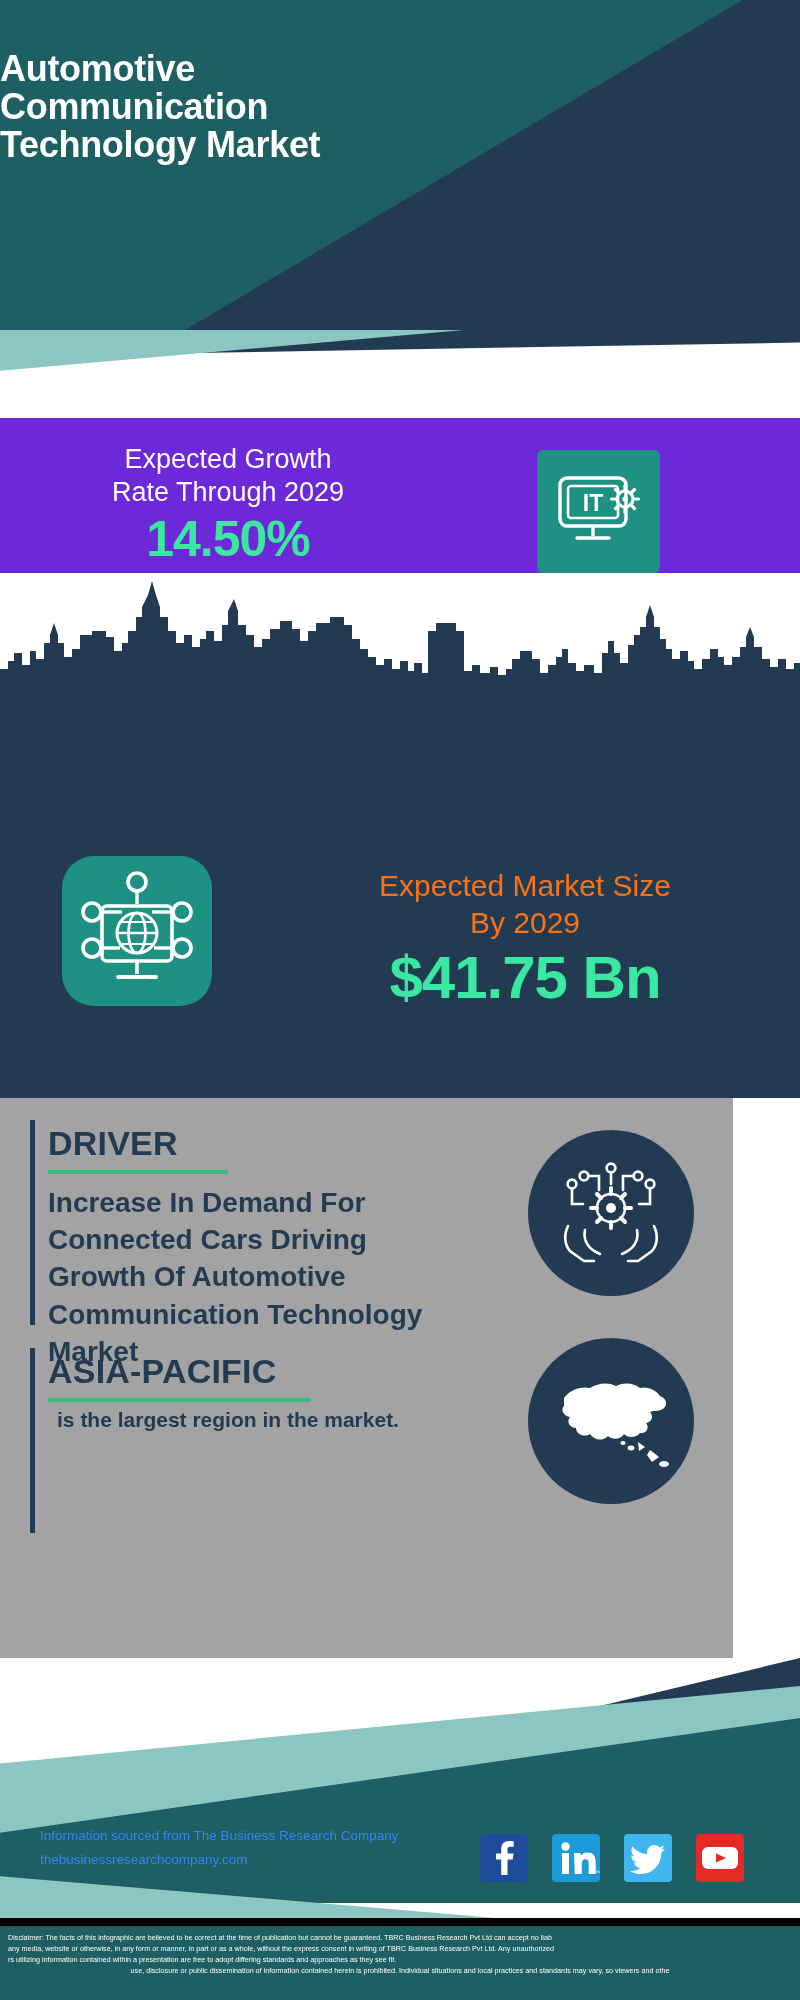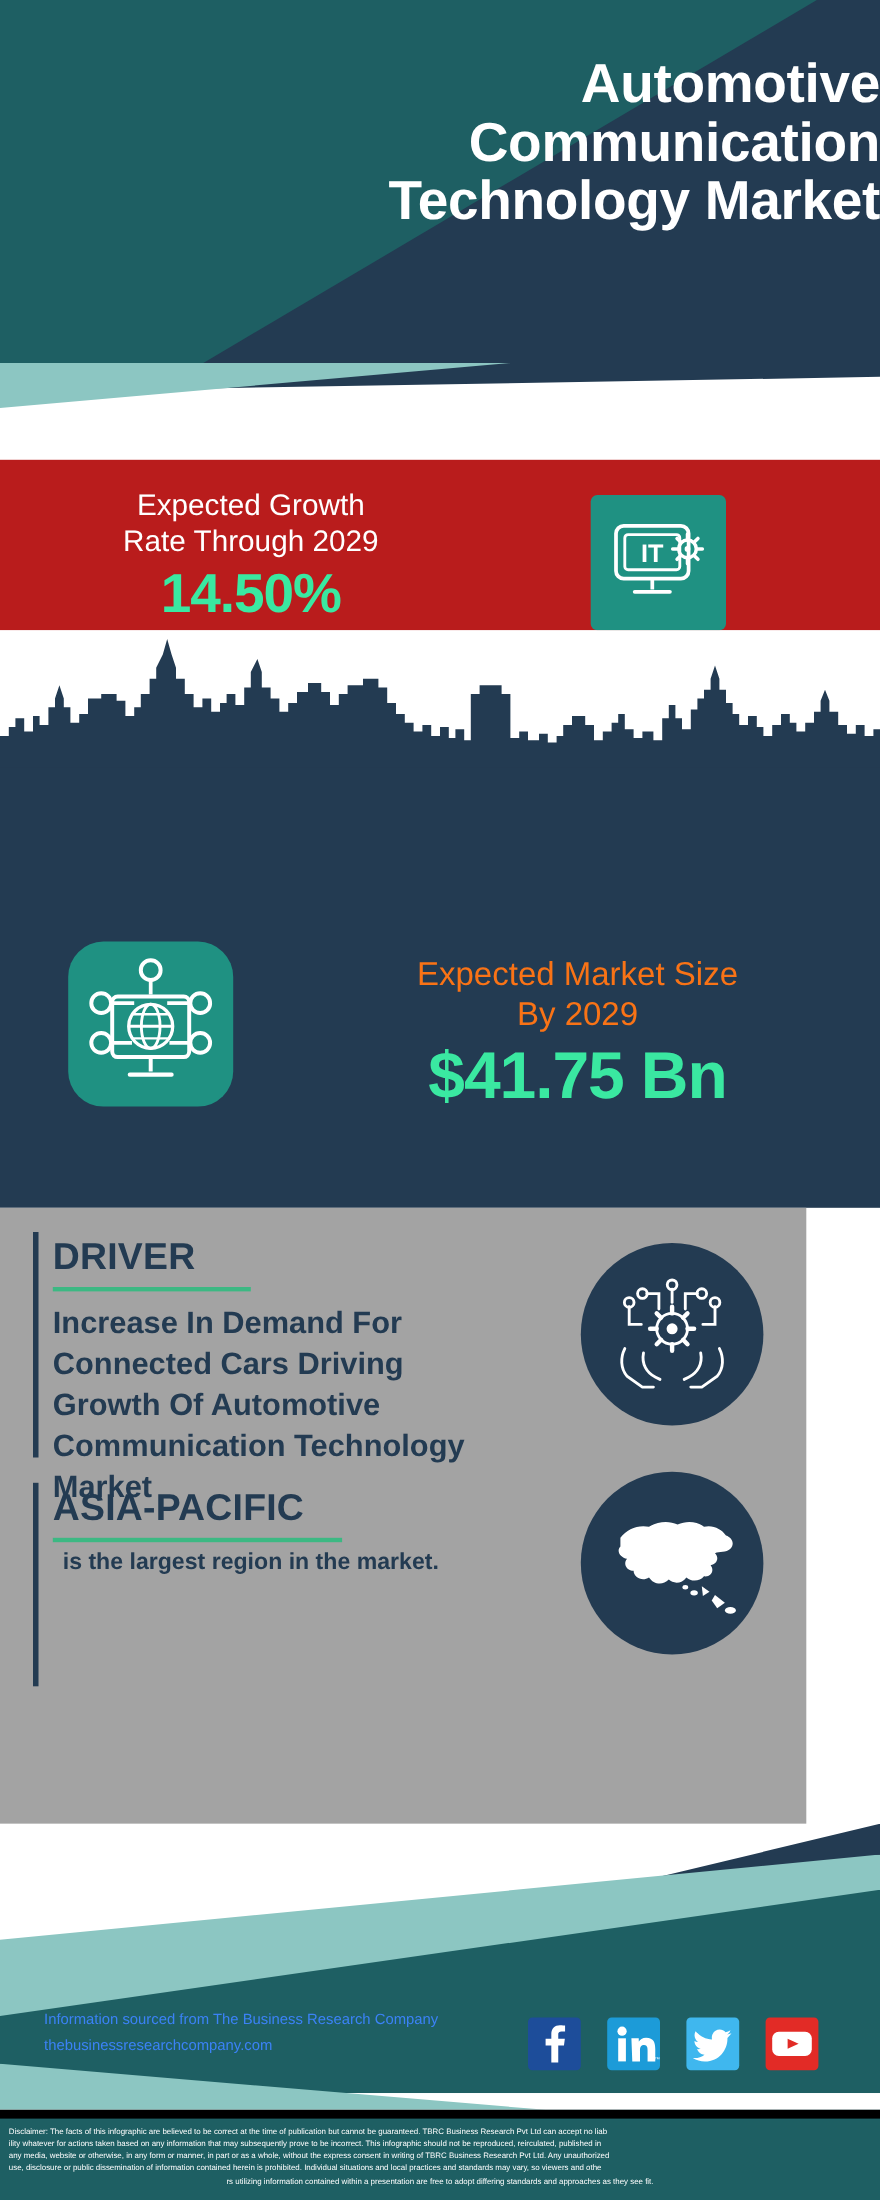--- a/index.html
+++ b/index.html
@@ -17,23 +17,23 @@
     position:absolute; left:0; top:0; width:800px; height:340px;
     background:#1e5f63; overflow:hidden;
   }
   .header-dark-tri {
     position:absolute; left:0; top:0; width:800px; height:340px;
     background:#233b52;
     clip-path:polygon(100% -10%, 100% 100%, 21% 100%);
   }
   .header-title {
     position:absolute; left:0; top:50px; width:800px;
-    text-align:right;
+    text-align:left;
     color:#ffffff;
-    font-size:50px;
+    font-size:36px;
     font-weight:bold;
     line-height:1.06;
     letter-spacing:-0.3px;
     z-index:5;
   }
 
   
   .wedge-band {
     position:absolute; left:0; top:330px; width:800px; height:95px;
     background:#ffffff; overflow:hidden;
@@ -45,21 +45,21 @@
   }
   .wedge-dark2 {
     position:absolute; left:0; top:-6px; width:800px; height:30px;
     background:#233b52;
     clip-path:polygon(17% 100%, 100% 62%, 100% 0, 0 0, 0 100%);
   }
 
   
   .growth {
     position:absolute; left:0; top:418px; width:800px; height:155px;
-    background:#b91c1c;
+    background:#6d28d9;
   }
   .growth-label {
     position:absolute; left:18px; top:25px; width:420px;
     text-align:center;
     color:#ffffff;
     font-size:27px;
     line-height:1.22;
     font-weight:400;
   }
   .growth-value {
@@ -383,19 +383,18 @@
     <div class="sb sb-yt">
       <svg width="48" height="48" viewBox="0 0 48 48" aria-hidden="true">
         <rect x="6" y="13" width="36" height="22" rx="6" fill="#fff"></rect>
         <path fill="#e22b26" d="M20 19.5 L30 24 L20 28.5 Z"></path>
       </svg>
     </div>
   </div>
 
   <div class="disclaimer">
     <p>Disclaimer: The facts of this infographic are believed to be correct at the time of publication but cannot be guaranteed. TBRC Business Research Pvt Ltd can accept no liab</p>
-    <p>ility whatever for actions taken based on any information that may subsequently prove to be incorrect. This infographic should not be reproduced, reirculated, published in</p>
     <p>any media, website or otherwise, in any form or manner, in part or as a whole, without the express consent in writing of TBRC Business Research Pvt Ltd. Any unauthorized</p>
+    <p>rs utilizing information contained within a presentation are free to adopt differing standards and approaches as they see fit.</p>
     <p>use, disclosure or public dissemination of information contained herein is prohibited. Individual situations and local practices and standards may vary, so viewers and othe</p>
-    <p>rs utilizing information contained within a presentation are free to adopt differing standards and approaches as they see fit.</p>
   </div>
 
 </div>
 
 </body></html>

